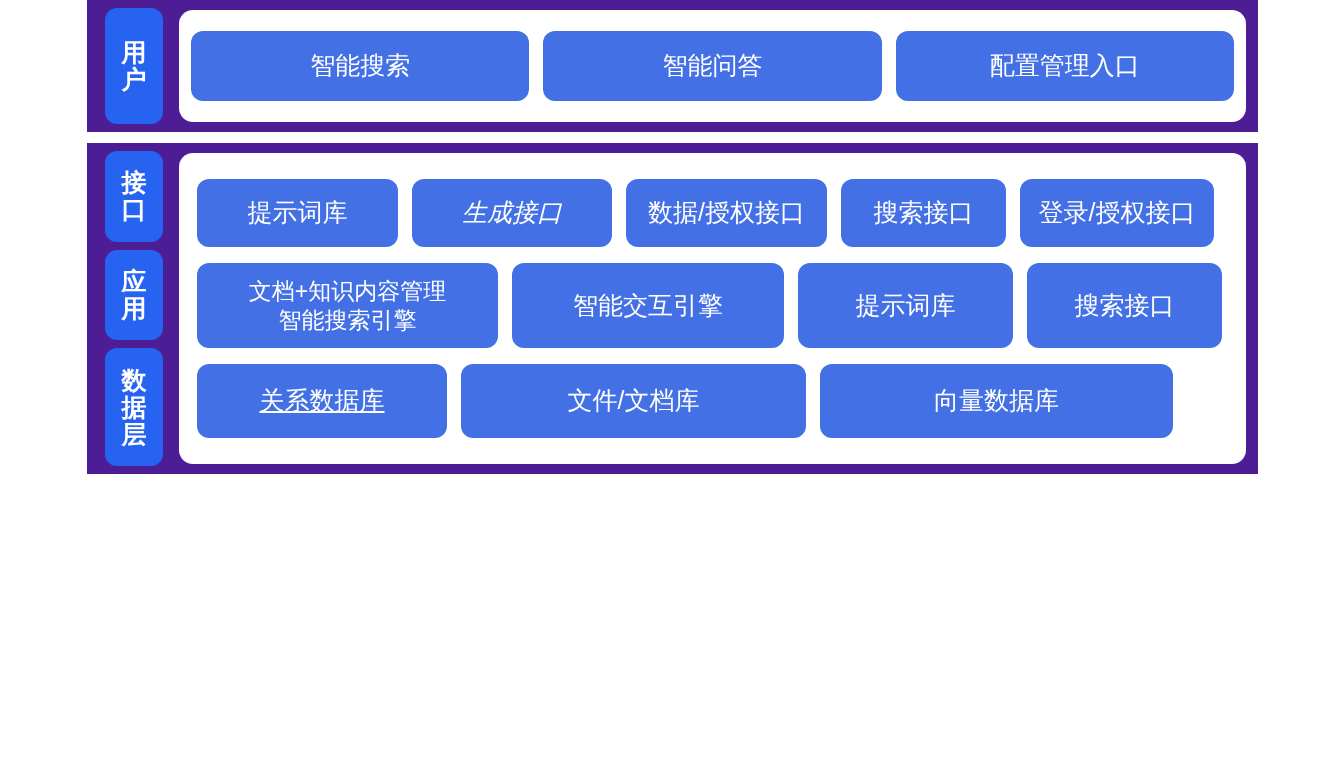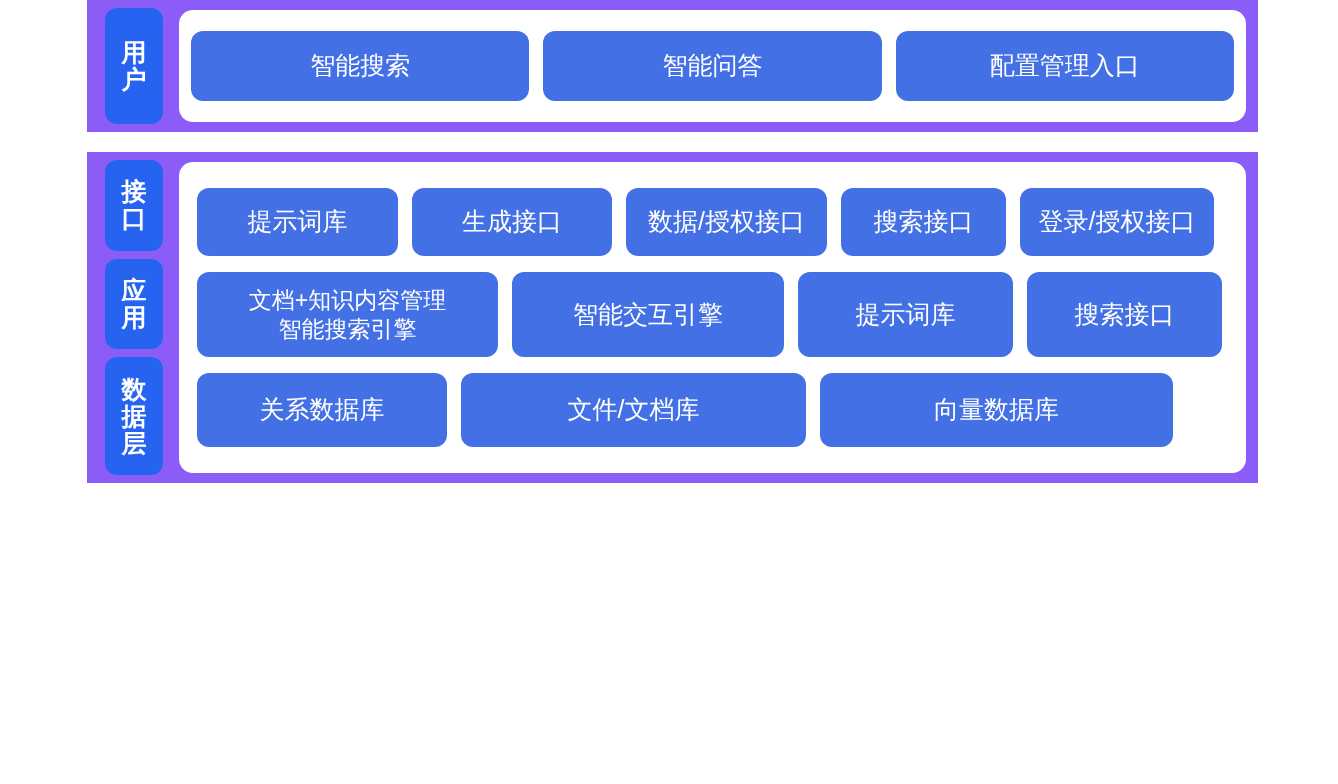--- a/index.html
+++ b/index.html
@@ -14,27 +14,27 @@
     position:relative;
     width:1338px;height:784px;
     background:#ffffff;
   }
 
   
   .band{
     position:absolute;
     left:87px;
     width:1171px;
-    background:#8b5cf6;
+    background:#4c1d95;
     display:flex;
     align-items:stretch;
     box-sizing:border-box;
   }
   .band-users  { top:0px;   height:132px; }
-  .band-middle { top:152px; height:331px; }
+  .band-middle { top:143px; height:331px; }
   .band-bottom { top:503px; height:281px; }
 
   
   .tagcol{
     width:92px;
     flex:0 0 92px;
     display:flex;
     flex-direction:column;
     box-sizing:border-box;
     padding:8px 0 8px 0;
@@ -98,35 +98,35 @@
     white-space:pre-line;
   }
 
   
   .band-users .panel{ padding:16px 12px; }
   .band-users .cell{ height:70px; flex:1 1 0; }
 
   
   .r-api .cell{ height:68px; }
   .r-api .c0{ flex:0 0 201px; }
-  .r-api .c1{ flex:0 0 200px; }
+  .r-api .c1{ flex:0 0 200px;font-style:italic; }
   .r-api .c2{ flex:0 0 201px; }
   .r-api .c3{ flex:0 0 165px; }
   .r-api .c4{ flex:0 0 194px; }
 
   
   .r-app .cell{ height:85px; }
   .r-app .c0{ flex:0 0 301px; font-size:23px; }
   .r-app .c1{ flex:0 0 272px; }
   .r-app .c2{ flex:0 0 215px; }
   .r-app .c3{ flex:0 0 195px; }
 
   
   .r-data .cell{ height:74px; }
-  .r-data .c0{ flex:0 0 250px; }
+  .r-data .c0{ flex:0 0 250px;text-decoration:underline; }
   .r-data .c1{ flex:0 0 353px; }
   .r-data .c2{ flex:0 0 345px; }
 
   
   .r-model .cell{ height:90px; }
   .r-model .c0{ flex:0 0 394px; font-size:23px; line-height:1.3; }
   .r-model .c1{ flex:0 0 267px; }
   .r-model .c2{ flex:0 0 294px; }
 
   

